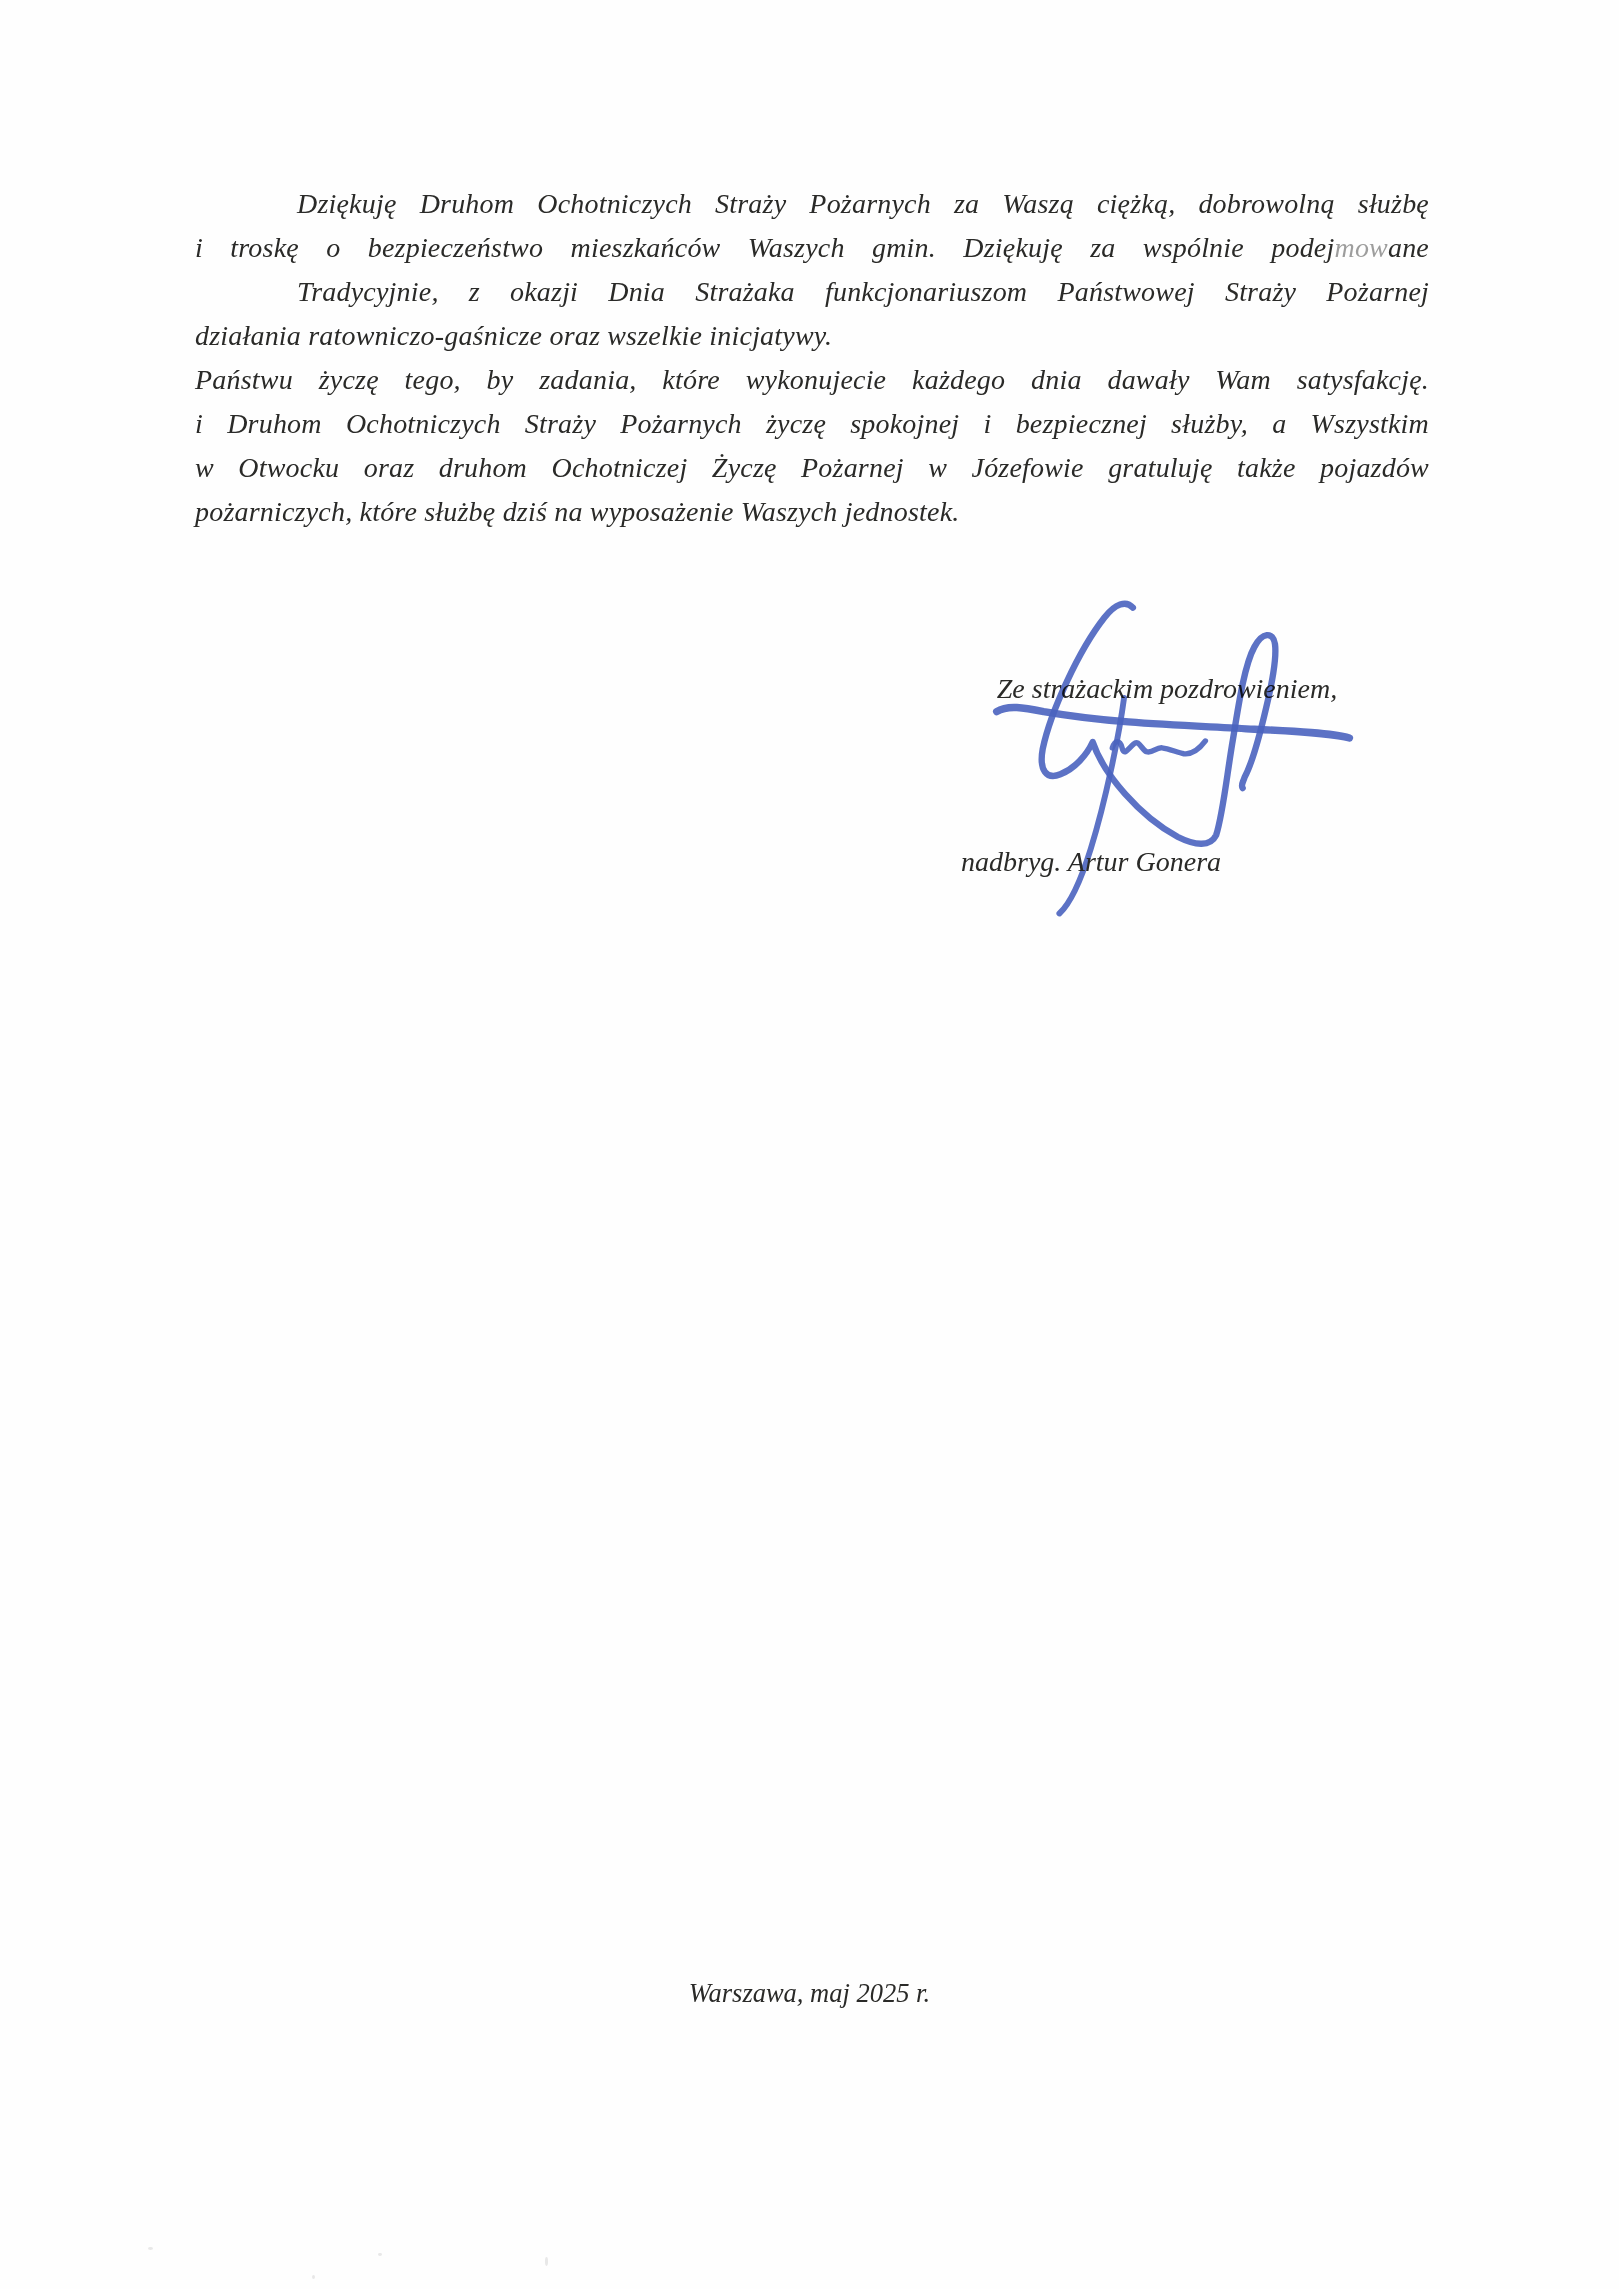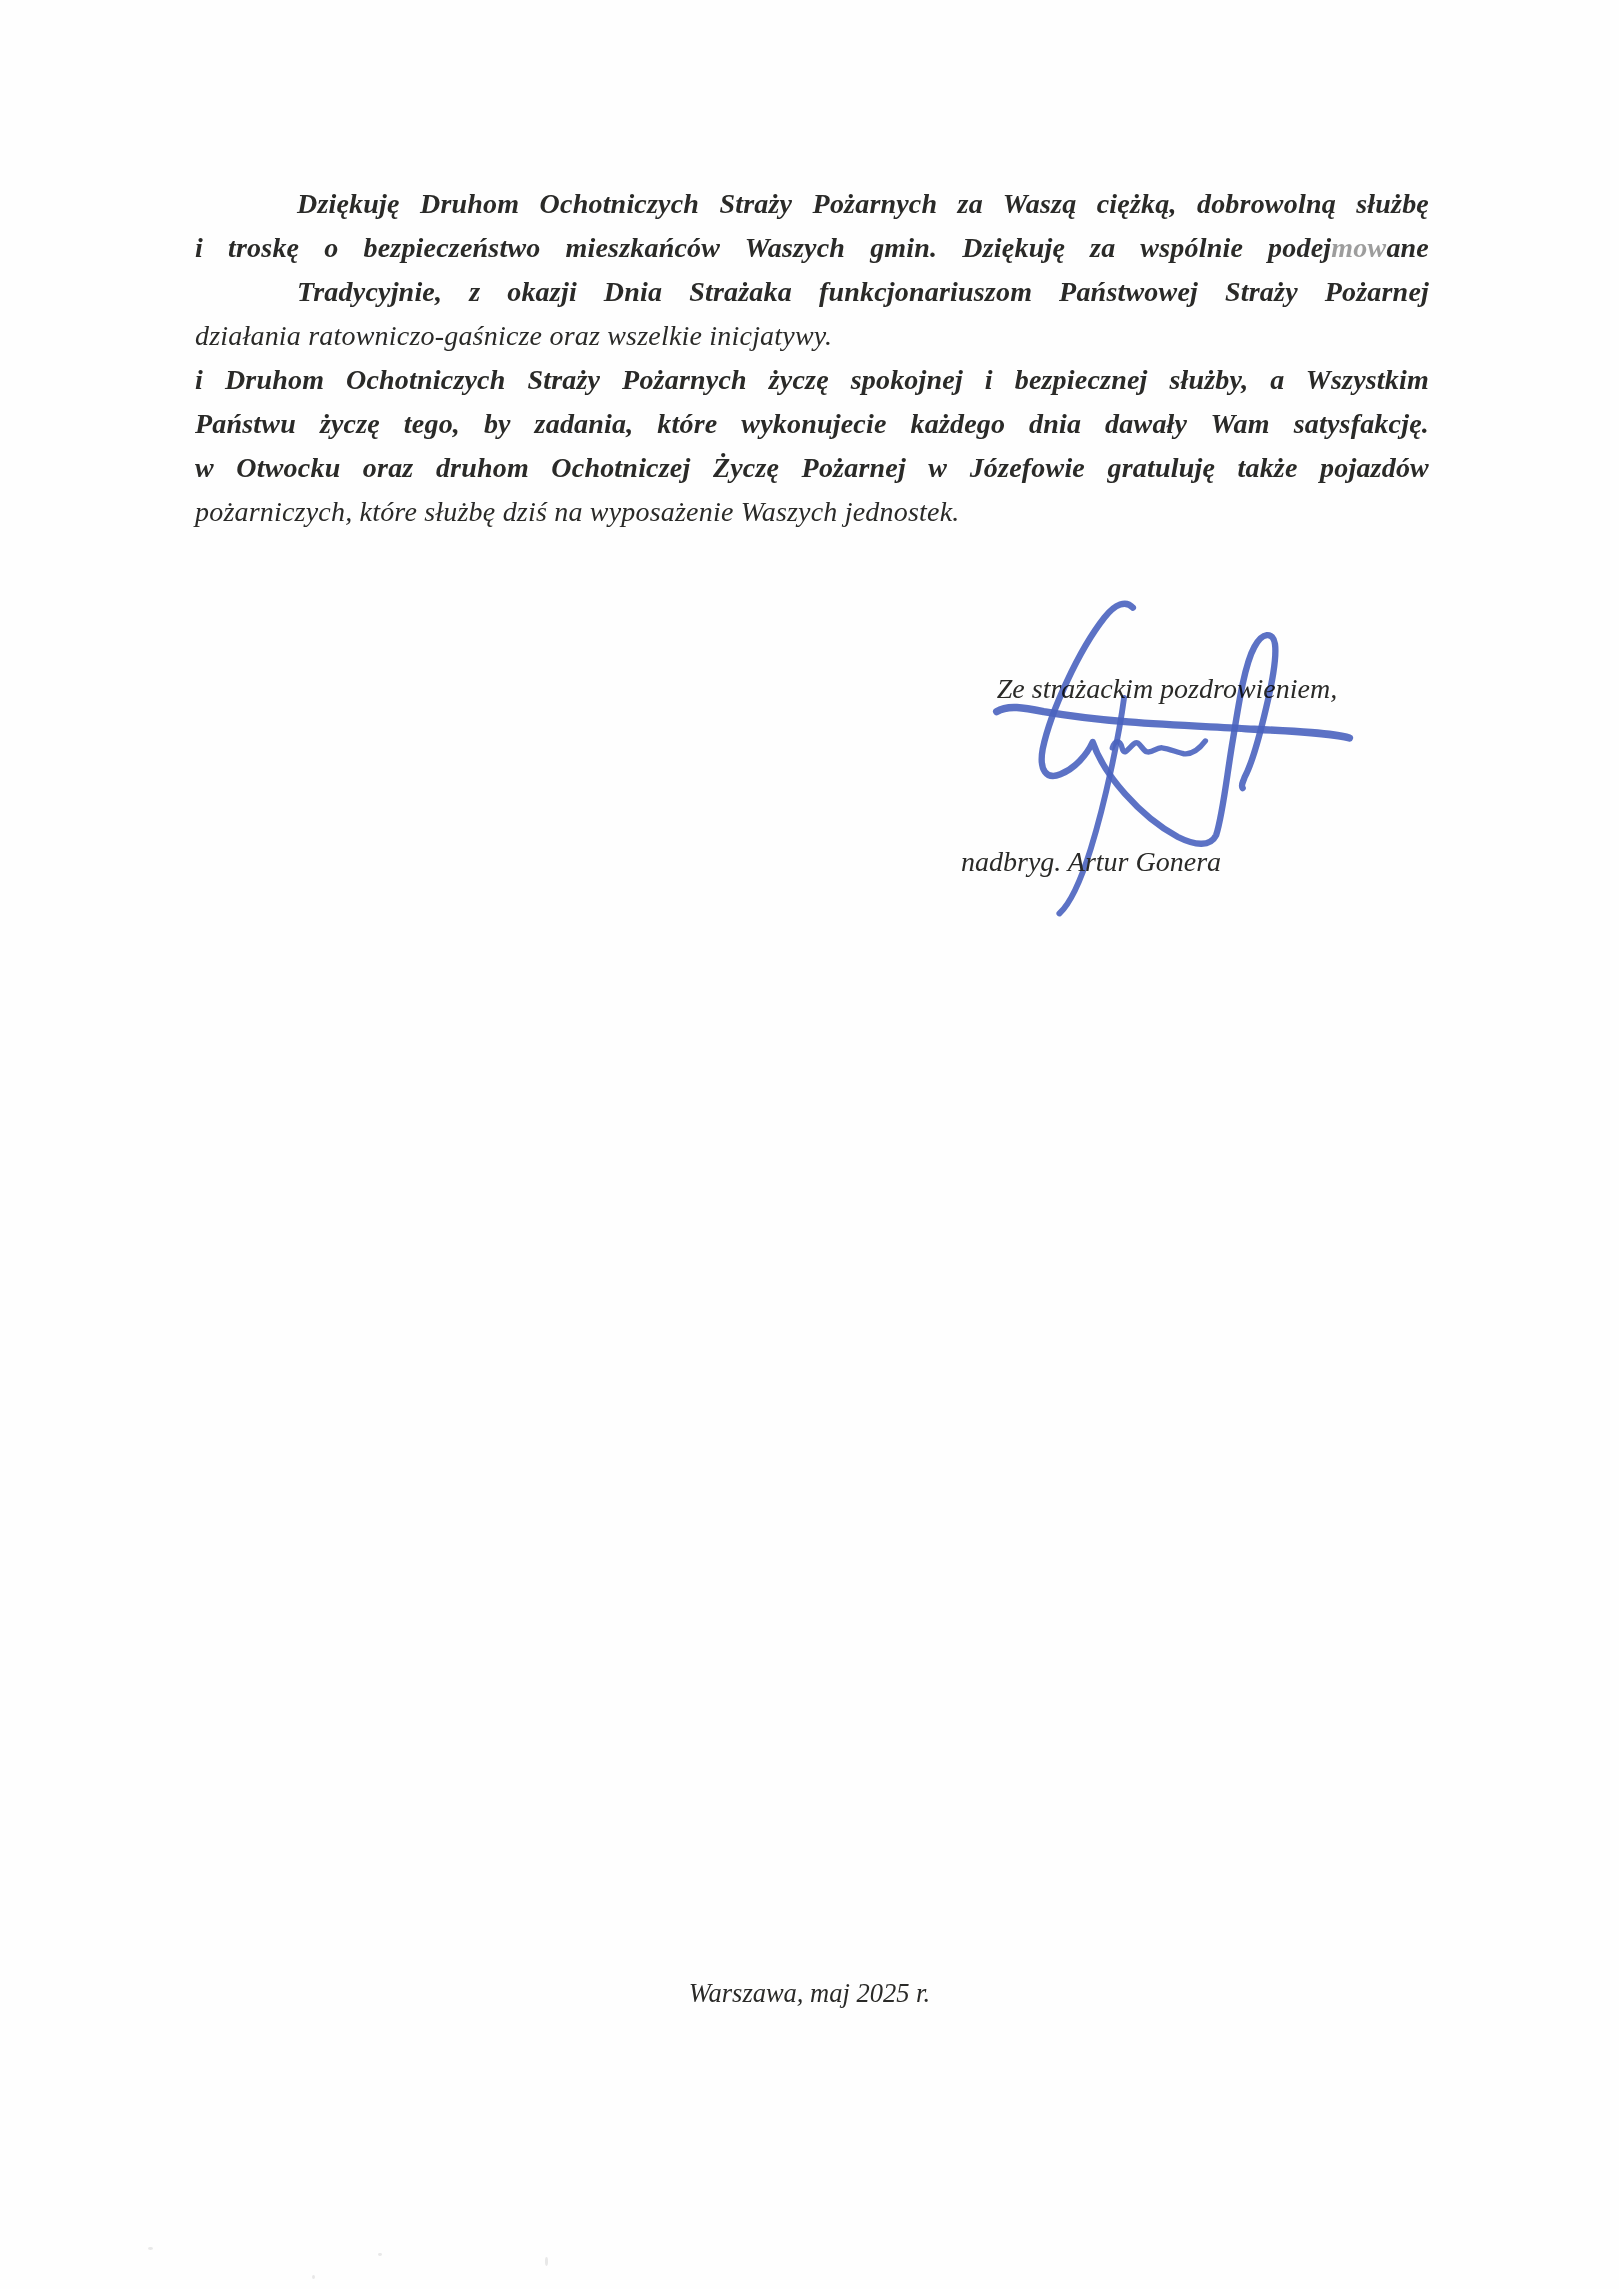--- a/index.html
+++ b/index.html
@@ -14,21 +14,21 @@
     color:#2a2a28;
   }
   .body-text{
     position:absolute;
     left:195px;top:182px;width:1234px;
     font-size:28px;
     line-height:44px;
     letter-spacing:0.2px;
   }
   .ln{min-height:44px;}
-  .jst{text-align:justify;text-align-last:justify;font-weight:bold;}
+  .jst{text-align:justify;text-align-last:justify;}
   .ind{text-indent:102px;}
   .faded{opacity:.45;filter:blur(0.7px);}
   .closing{
     position:absolute;
     left:961px;top:667px;width:412px;
     font-size:28px;line-height:44px;
     text-align:center;
   }
   .signer{
     position:absolute;
@@ -65,22 +65,22 @@
 </head>
 <body>
 
 <div class="page">
 
   <div class="body-text">
     <div class="ln ind jst"><span>Dziękuję Druhom Ochotniczych Straży Pożarnych za Waszą ciężką, dobrowolną służbę</span></div>
     <div class="ln jst"><span>i troskę o bezpieczeństwo mieszkańców Waszych gmin. Dziękuję za wspólnie podej</span><span class="faded">mow</span><span>ane</span></div>
     <div class="ln ind jst"><span>Tradycyjnie, z okazji Dnia Strażaka funkcjonariuszom Państwowej Straży Pożarnej</span></div>
     <div class="ln"><span>działania ratowniczo-gaśnicze oraz wszelkie inicjatywy.</span></div>
+    <div class="ln jst"><span>Państwu życzę tego, by zadania, które wykonujecie każdego dnia dawały Wam satysfakcję.</span></div>
     <div class="ln jst"><span>i Druhom Ochotniczych Straży Pożarnych życzę spokojnej i bezpiecznej służby, a Wszystkim</span></div>
-    <div class="ln jst"><span>Państwu życzę tego, by zadania, które wykonujecie każdego dnia dawały Wam satysfakcję.</span></div>
     <div class="ln jst"><span>w Otwocku oraz druhom Ochotniczej Życzę Pożarnej w Józefowie gratuluję także pojazdów</span></div>
     <div class="ln"><span>pożarniczych, które służbę dziś na wyposażenie Waszych jednostek.</span></div>
   </div>
 
   <div class="closing">Ze strażackim pozdrowieniem,</div>
 
   <svg class="signature" viewBox="0 0 450 360" aria-hidden="true">
 
     <path stroke="#4a63c0" stroke-width="6.5" d="M 206,20
          C 199,12 188,16 177,30

